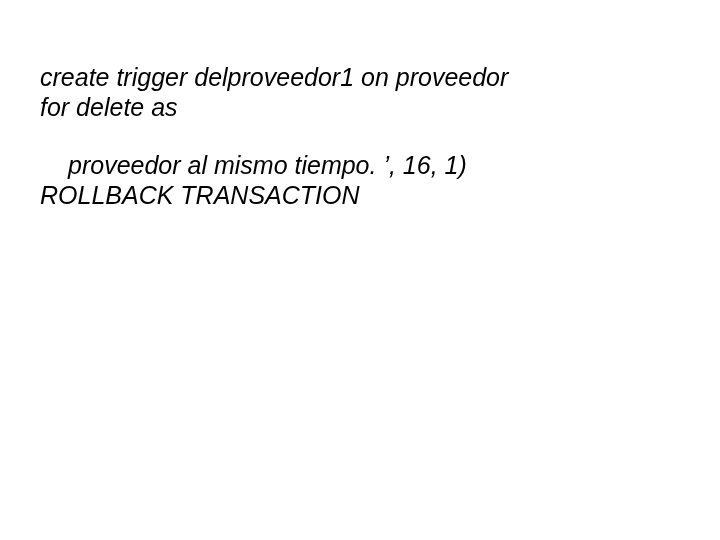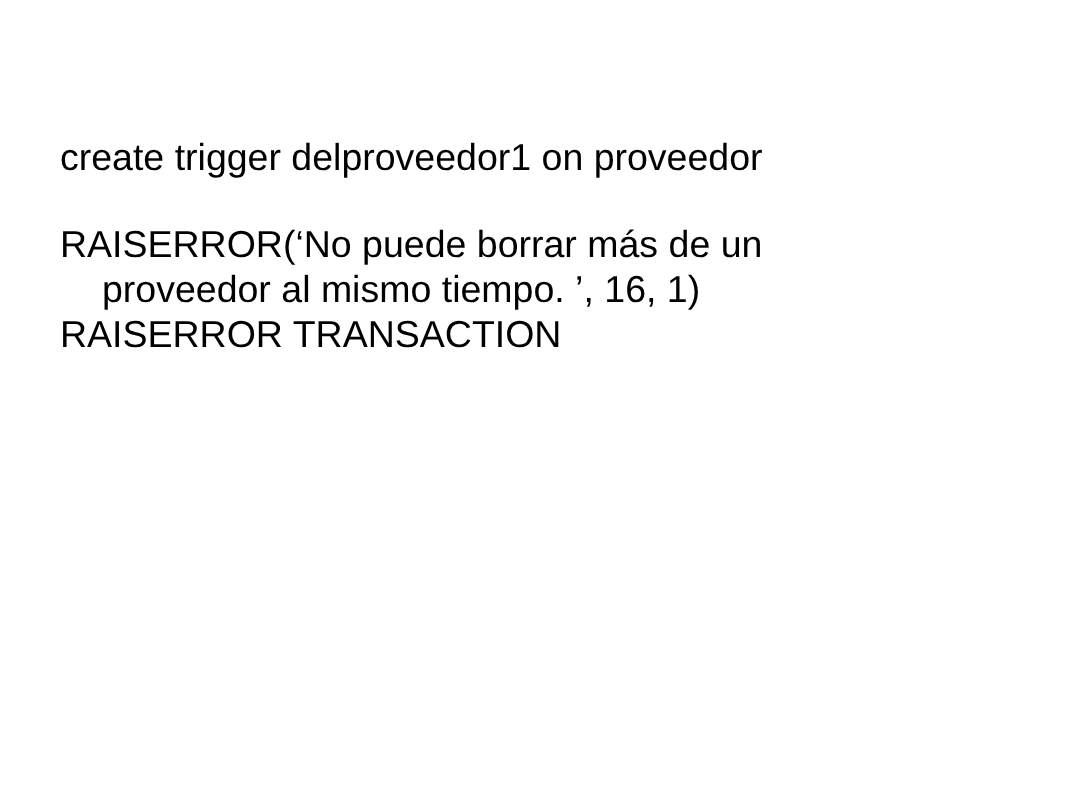--- a/index.html
+++ b/index.html
@@ -8,42 +8,43 @@
     width: 720px;
     height: 540px;
     background: #ffffff;
     font-family: Arial, Helvetica, sans-serif;
     color: #000000;
   }
   .slide {
     box-sizing: border-box;
     width: 720px;
     height: 428px;
-    padding: 90px 40px 40px 40px;
+    padding: 62px 40px 40px 40px;
+    font-style: italic;
   }
   .block {
     font-size: 25px;
     line-height: 1.2;
     margin-bottom: 28px;
   }
   .line {
     display: block;
   }
   .indent {
     padding-left: 28px;
   }
 </style>
 </head>
 <body>
 
 <div class="slide">
 
   <div class="block">
     <span class="line">create trigger delproveedor1 on proveedor</span>
+    <span class="line">for delete as</span>
   </div>
 
   <div class="block">
-    <span class="line">RAISERROR(‘No puede borrar más de un</span>
     <span class="line indent">proveedor al mismo tiempo. ’, 16, 1)</span>
-    <span class="line">RAISERROR TRANSACTION</span>
+    <span class="line">ROLLBACK TRANSACTION</span>
   </div>
 
 </div>
 
 </body></html>

